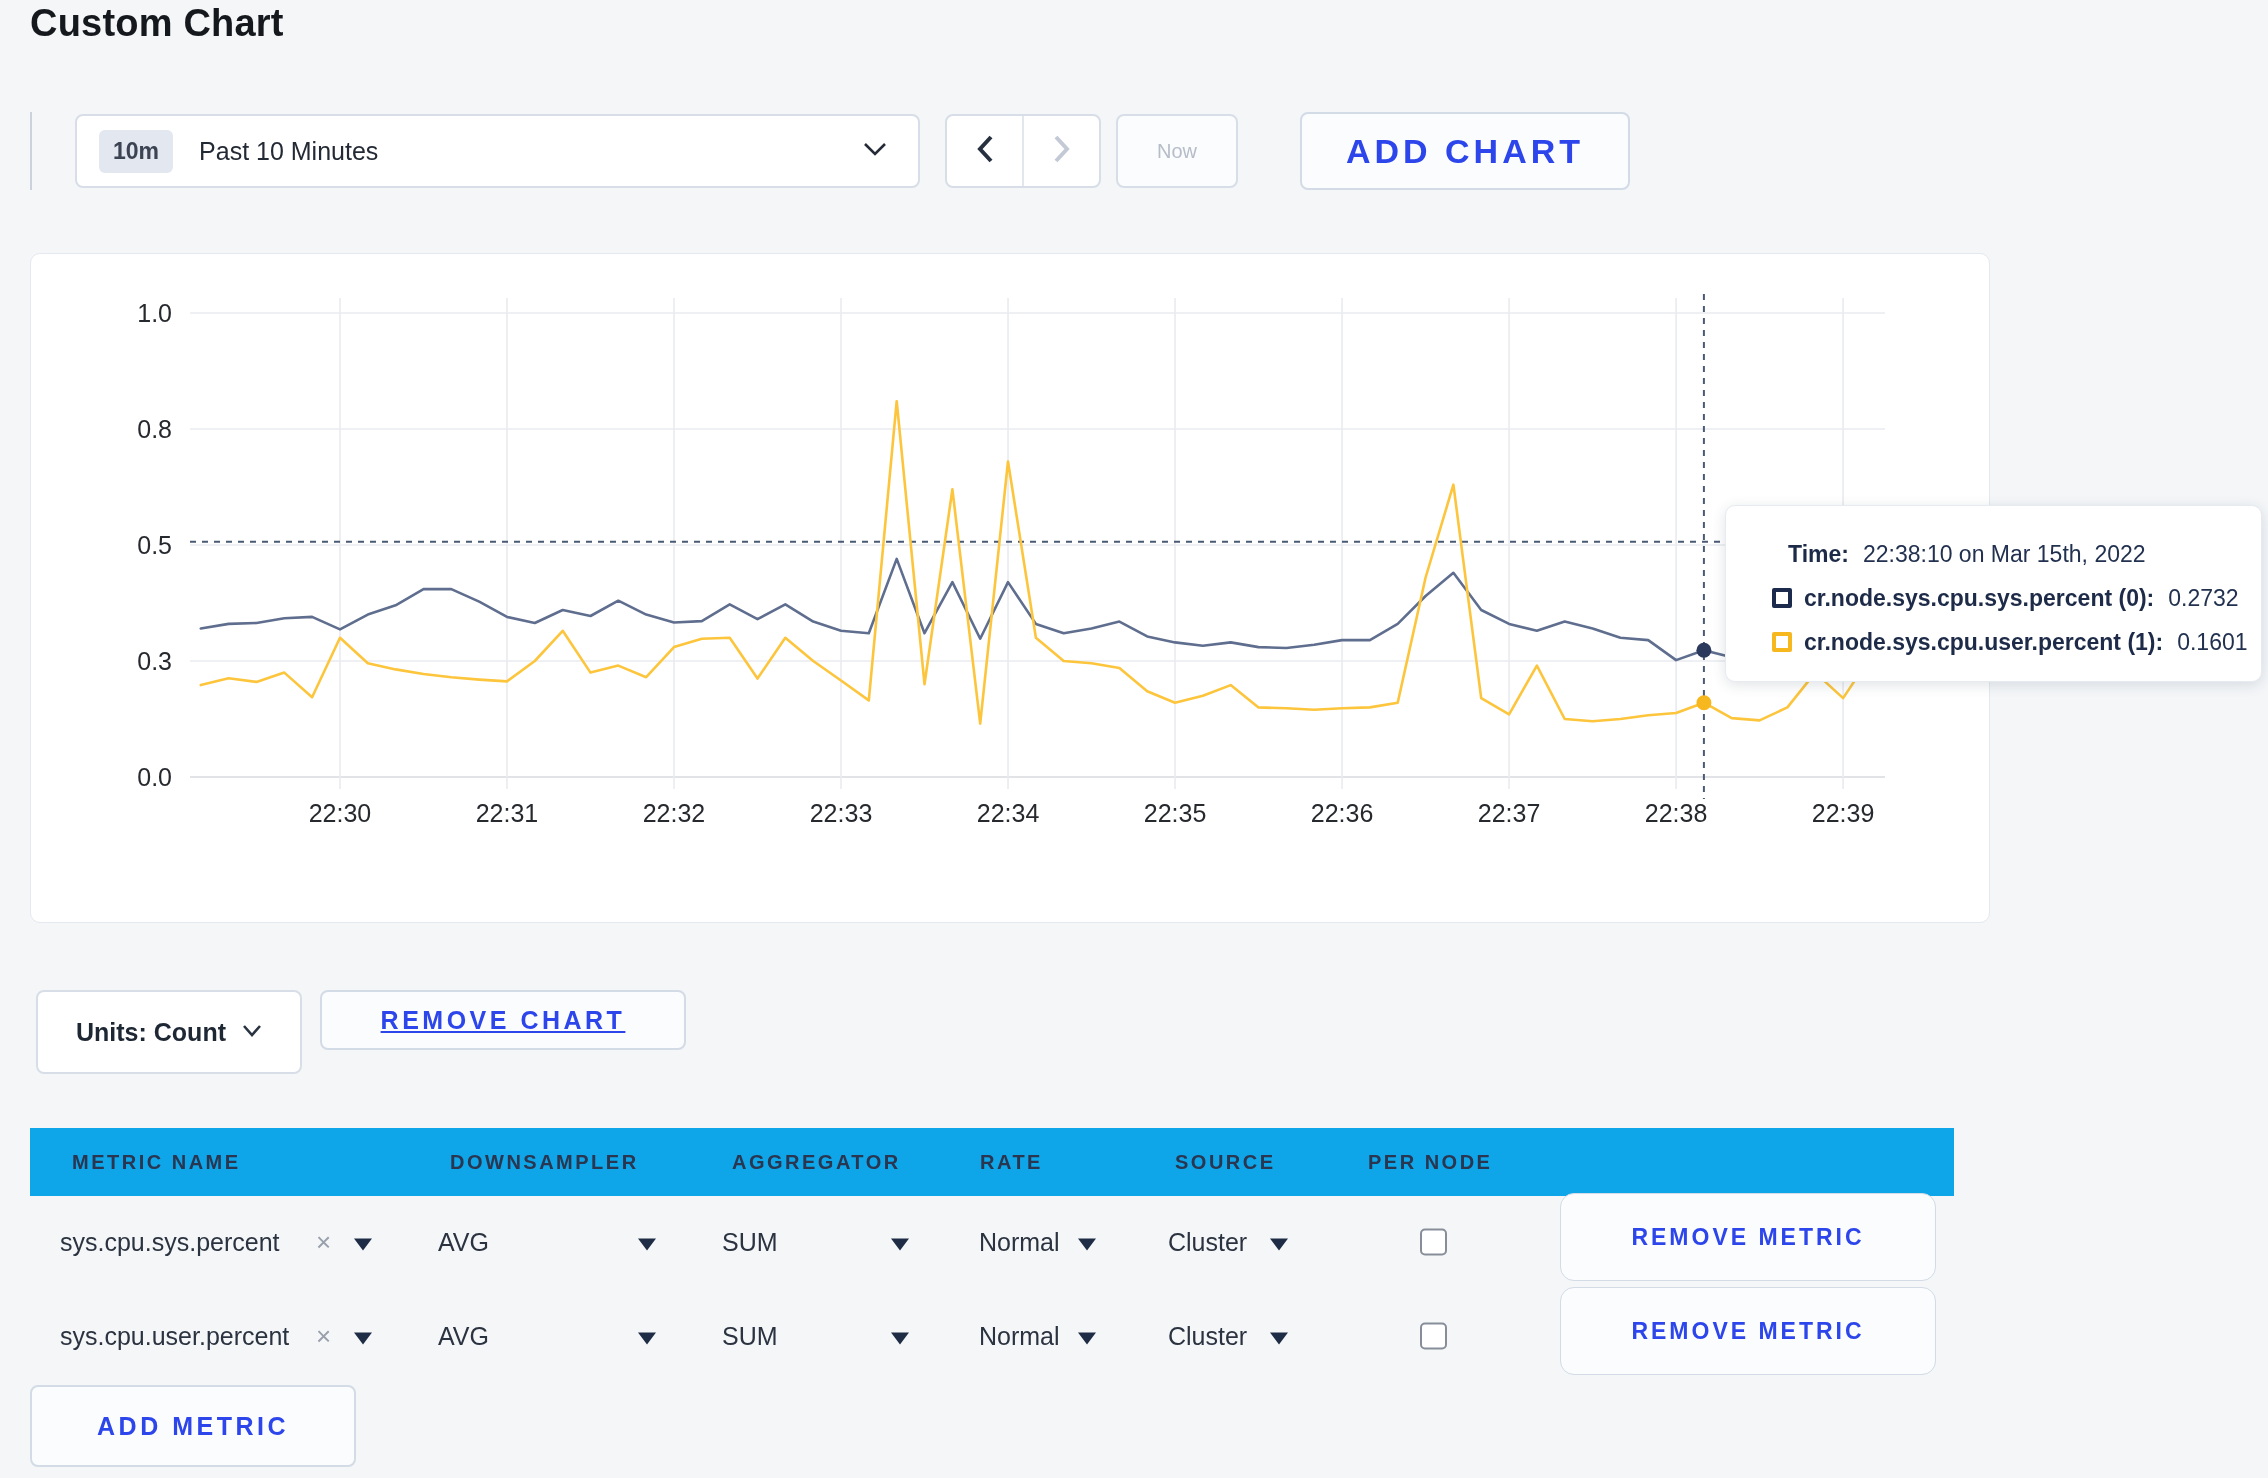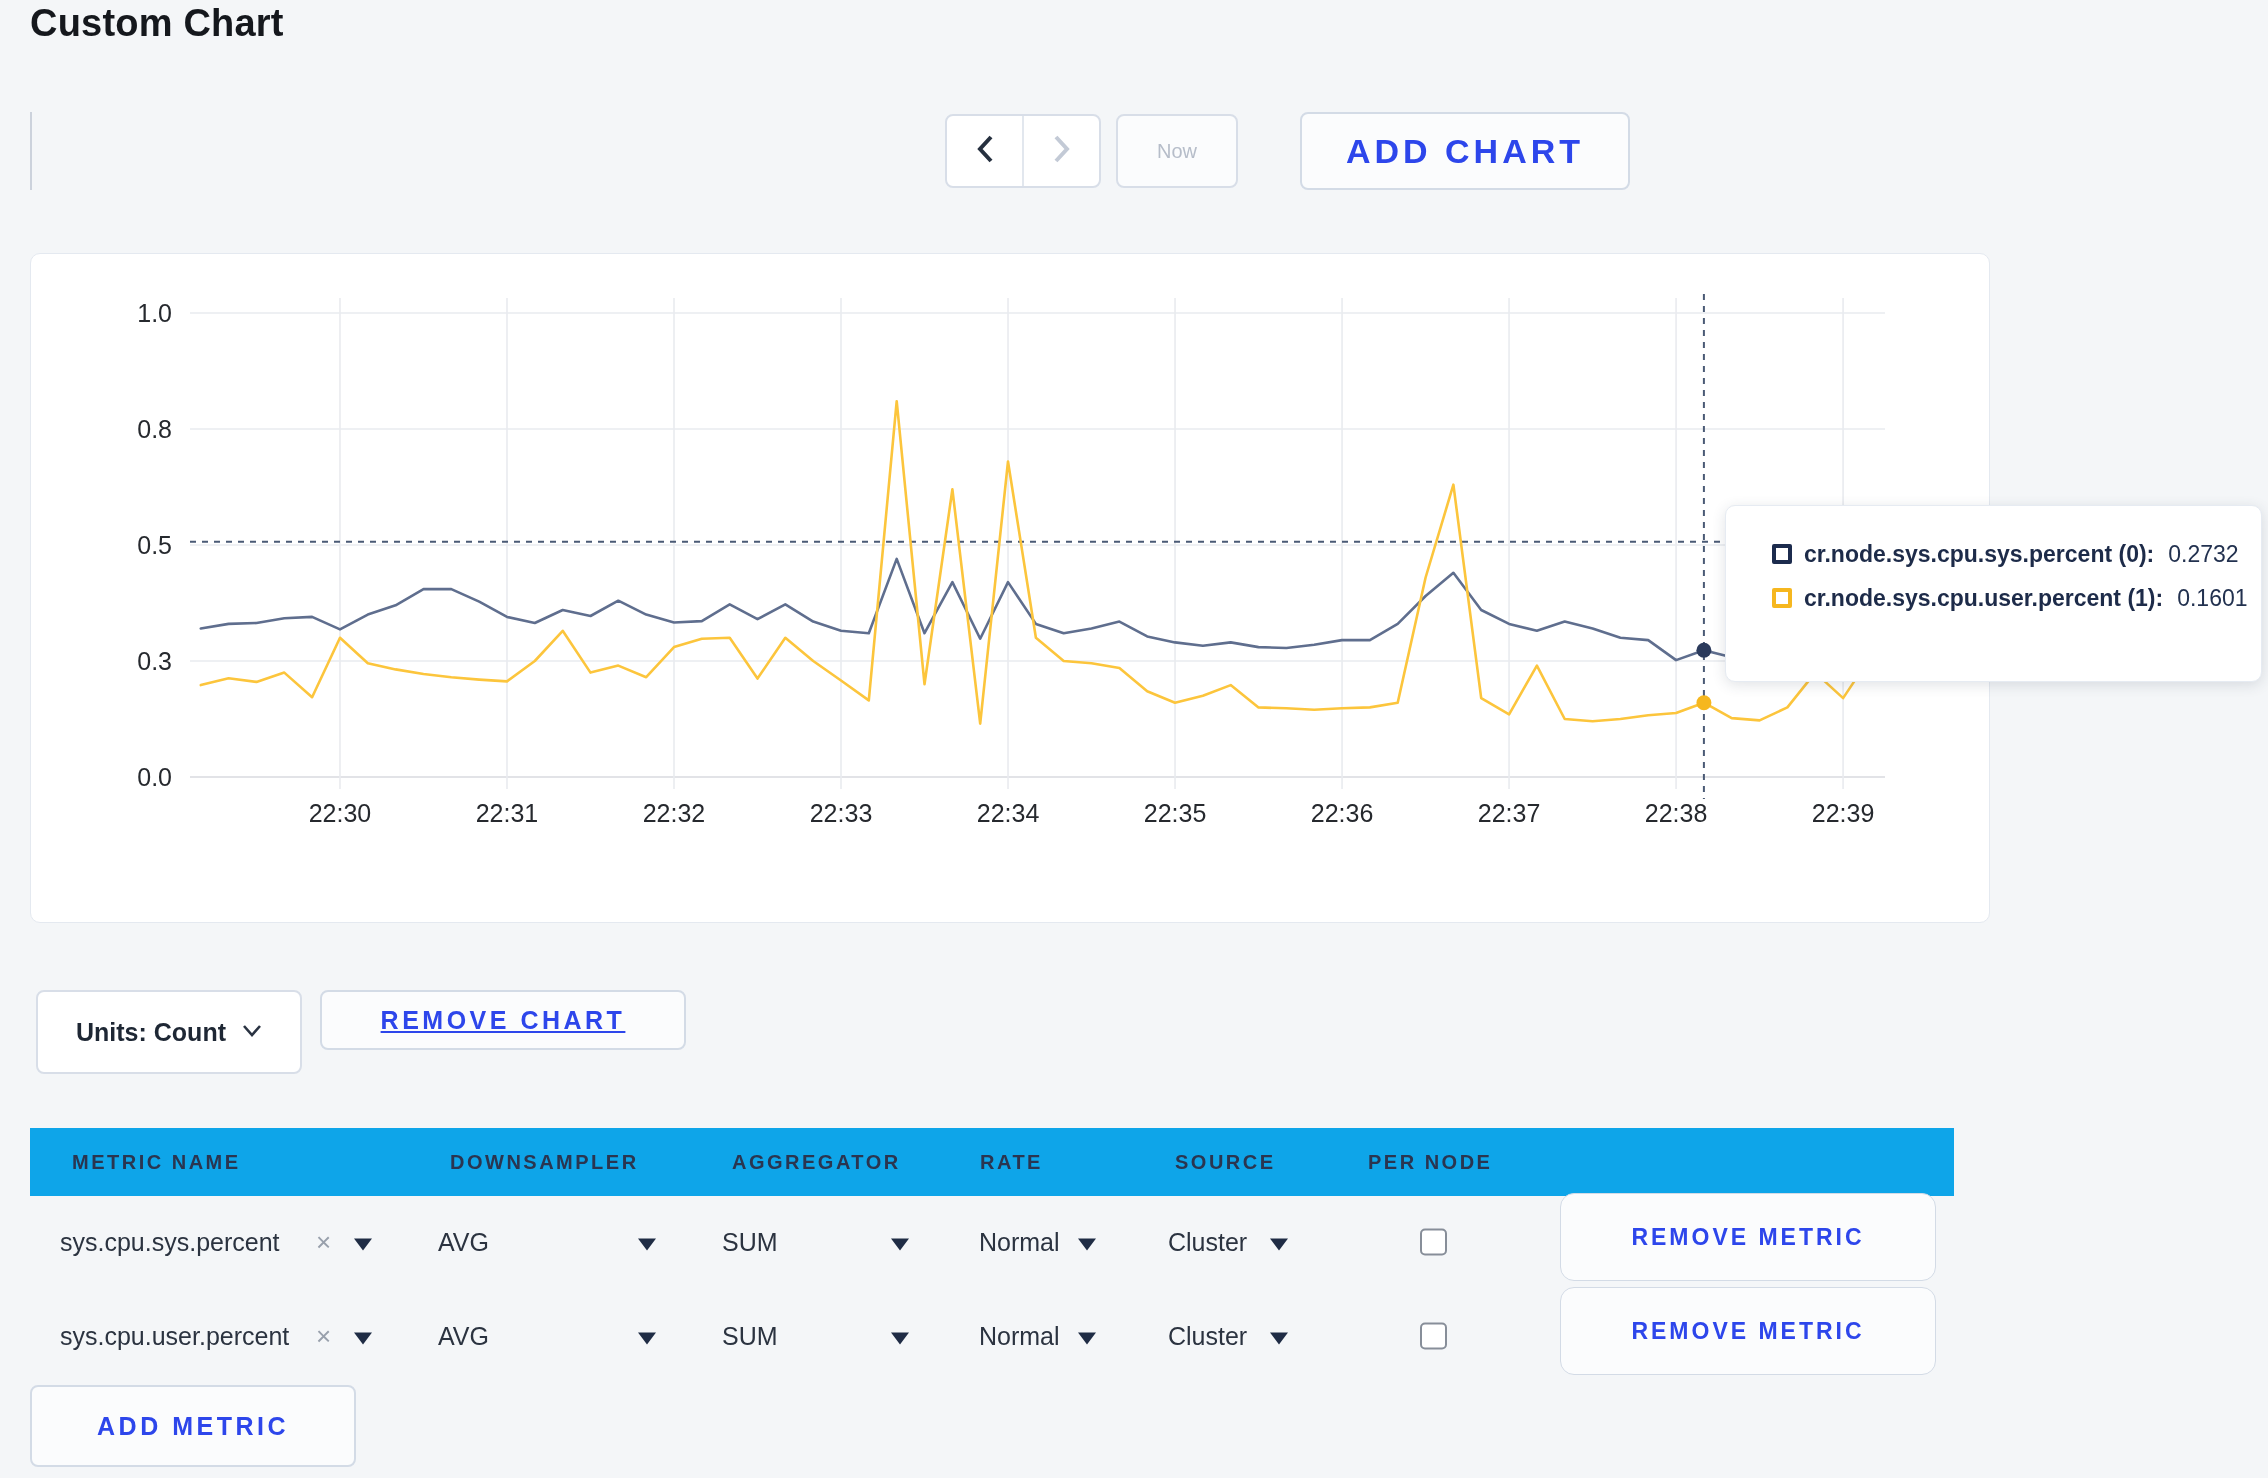--- a/index.html
+++ b/index.html
@@ -93,20 +93,29 @@
 </style>
 </head>
 <body>
 
 <div class="page">
 
   <h1 class="page-title">Custom Chart</h1>
 
   <div class="toolbar-divider"></div>
 
+  <div class="time-select">
+    <span class="time-badge">10m</span>
+    <span class="time-label">Past 10 Minutes</span>
+    <span class="chev">
+      <svg width="26" height="16" viewBox="0 0 26 16">
+          <polyline points="3,3 13,13 23,3" fill="none" stroke="#242b36" stroke-width="2.6"></polyline>
+        </svg>
+    </span>
+  </div>
 
   <div class="pager">
     <div class="half">
       <span>
         <svg width="20" height="30" viewBox="0 0 20 30">
             <polyline points="16,3 5,15 16,27" fill="none" stroke="#26303f" stroke-width="4"></polyline>
           </svg>
       </span>
     </div>
     <div class="half">
@@ -157,20 +166,24 @@
         <line x1="159" y1="287.752" x2="1854" y2="287.752" stroke="#4a5a75" stroke-width="2" stroke-dasharray="6 6"></line>
         <polyline points="169.8,374.5 197.6,369.9 225.5,369.0 253.3,364.3 281.1,362.9 309.0,375.4 336.8,360.6 364.6,351.3 392.5,335.1 420.3,335.1 448.2,347.6 476.0,362.9 503.8,369.0 531.7,356.0 559.5,362.0 587.3,346.7 615.2,360.6 643.0,368.5 670.8,367.1 698.7,350.4 726.5,365.2 754.3,350.4 782.2,367.6 810.0,376.8 837.8,379.2 865.7,304.9 893.5,379.2 921.4,328.1 949.2,384.7 977.0,328.1 1004.9,369.9 1032.7,379.2 1060.5,374.5 1088.4,367.6 1116.2,382.4 1144.0,388.4 1171.9,391.7 1199.7,388.4 1227.5,393.1 1255.4,394.0 1283.2,390.8 1311.0,386.1 1338.9,386.1 1366.7,369.9 1394.6,342.0 1422.4,318.8 1450.2,356.0 1478.1,369.9 1505.9,376.8 1533.7,367.6 1561.6,374.5 1589.4,383.8 1617.2,386.1 1645.1,406.1 1672.9,396.2 1700.7,403.3 1728.6,401.0 1756.4,396.8 1784.2,387.5 1812.1,381.5 1839.9,383.8" fill="none" stroke="#5f6e8e" stroke-width="2.6" stroke-linejoin="round" stroke-linecap="round"></polyline>
         <polyline points="169.8,431.1 197.6,424.2 225.5,427.9 253.3,418.6 281.1,443.2 309.0,383.8 336.8,409.3 364.6,415.4 392.5,420.0 420.3,423.2 448.2,425.6 476.0,427.4 503.8,407.0 531.7,376.8 559.5,418.6 587.3,411.6 615.2,423.2 643.0,393.1 670.8,384.7 698.7,383.8 726.5,424.6 754.3,383.8 782.2,407.0 810.0,426.5 837.8,446.4 865.7,147.2 893.5,430.2 921.4,235.3 949.2,469.6 977.0,207.5 1004.9,383.8 1032.7,407.0 1060.5,409.3 1088.4,414.0 1116.2,437.2 1144.0,448.8 1171.9,441.8 1199.7,431.1 1227.5,453.4 1255.4,454.3 1283.2,455.7 1311.0,454.3 1338.9,453.4 1366.7,448.8 1394.6,323.5 1422.4,230.7 1450.2,444.1 1478.1,460.4 1505.9,411.6 1533.7,465.0 1561.6,467.3 1589.4,465.0 1617.2,461.3 1645.1,459.0 1672.9,448.7 1700.7,464.1 1728.6,466.4 1756.4,453.4 1784.2,418.6 1812.1,444.1 1839.9,402.4" fill="none" stroke="#fcc53c" stroke-width="2.6" stroke-linejoin="round" stroke-linecap="round"></polyline>
         <line x1="1672.9038384569913" y1="40" x2="1672.9038384569913" y2="545" stroke="#4a5a75" stroke-width="2" stroke-dasharray="6 6"></line>
         <circle cx="1672.9038384569913" cy="396.2352" r="7.5" fill="#2b3a5c"></circle>
         <circle cx="1672.9038384569913" cy="448.7136" r="7.5" fill="#f6b71f"></circle>
       </svg>
   </div>
 
   <div class="chart-tooltip">
+    <div class="tt-row tt-time">
+      <span class="tt-label">Time:</span>
+      <span class="tt-value">22:38:10 on Mar 15th, 2022</span>
+    </div>
     <div class="tt-row">
       <span class="tt-swatch" style="border-color: rgb(28, 43, 77);"></span>
       <span class="tt-label">cr.node.sys.cpu.sys.percent (0):</span>
       <span class="tt-value">0.2732</span>
     </div>
     <div class="tt-row">
       <span class="tt-swatch" style="border-color: rgb(246, 183, 31);"></span>
       <span class="tt-label">cr.node.sys.cpu.user.percent (1):</span>
       <span class="tt-value">0.1601</span>
     </div>

